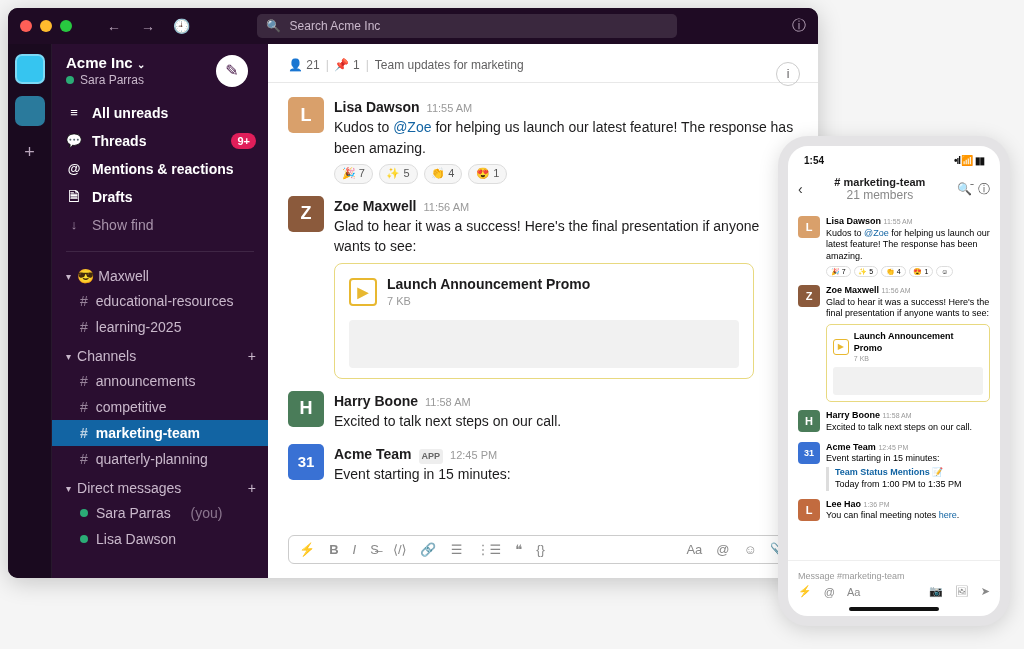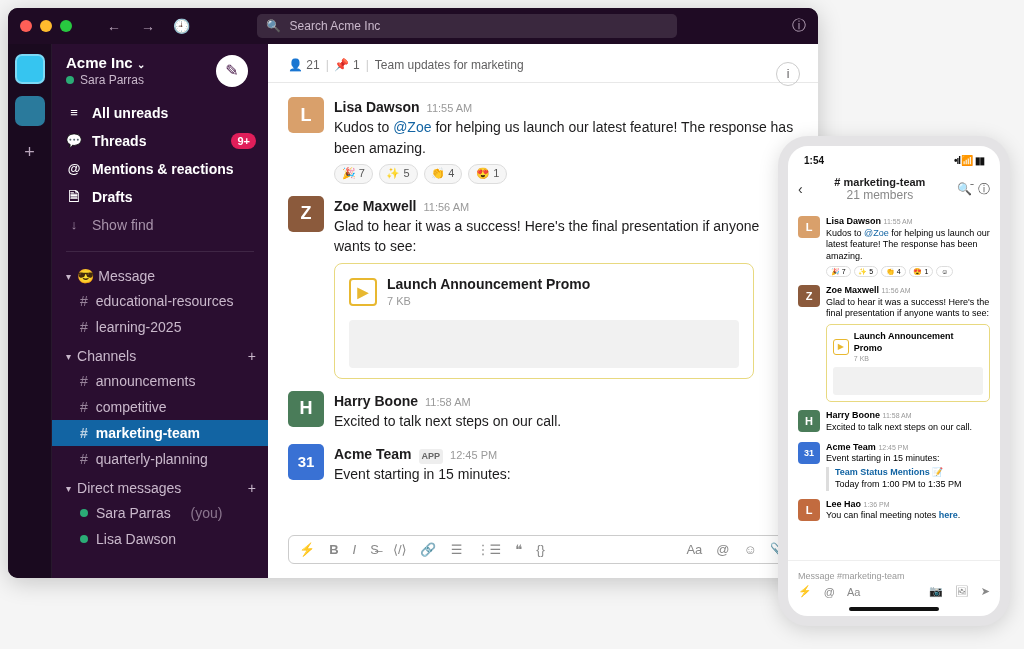--- a/index.html
+++ b/index.html
@@ -58,21 +58,21 @@
 
 .messages { flex: 1; overflow-y: auto; padding: 8px 20px 4px;}
 .msg { display: flex; gap: 10px; padding: 6px 0;}
 .avatar { width: 36px; height: 36px; border-radius: 5px; flex-shrink: 0; display:flex; align-items:center; justify-content:center; font-size: 18px; color:#fff; font-weight:700;}
 .msg-body { flex: 1; font-size: 14px; color: #1d1c1d; line-height: 1.45;}
 .msg-head { display: flex; align-items: baseline; gap: 7px;}
 .sender { font-weight: 800; font-size: 14px;}
 .time { font-size: 11px; color: #999;}
 .app-badge { font-size: 9px; background: #eee; color: #666; padding: 1px 3px; border-radius: 3px; font-weight: 600;}
 .mention { color: #1264a3;}
-.link { color: #1264a3; font-weight: bold;}
+.link { color: #1264a3;}
 
 .reacts { display: flex; gap: 6px; margin-top: 6px;}
 .react { border: 1px solid #ddd; background: #f6f6f6; border-radius: 12px; padding: 1px 7px; font-size: 11px; display: flex; align-items: center; gap: 3px; color: #555;}
 
 .file-attach { border: 1px solid #e8d980; border-radius: 8px; padding: 10px 14px; margin-top: 6px; max-width: 420px;}
 .file-head { display: flex; align-items: center; gap: 10px;}
 .file-icon { width: 28px; height: 28px; border: 2px solid #e8b830; border-radius: 4px; display:flex; align-items:center; justify-content:center; color:#e8b830; font-weight:700;}
 .file-name { font-weight: 700; font-size: 14px;}
 .file-size { font-size: 11px; color: #999;}
 .file-preview { height: 48px; background: #f1f1f1; margin-top: 10px; border-radius: 4px;}
@@ -174,21 +174,21 @@
             <span class="icn">↓</span>
             <span>Show find</span>
           </div>
       </div>
 
       <div class="divider"></div>
 
       <div class="side-group-header">
         <div class="group-title">
             <span class="caret">▾</span>
-            <span>😎 Message</span>
+            <span>😎 Maxwell</span>
           </div>
       </div>
       <div class="channel-item">
           <span class="hash">#</span>
           <span>educational-resources</span>
         </div>
       <div class="channel-item">
           <span class="hash">#</span>
           <span>learning-2025</span>
         </div>

